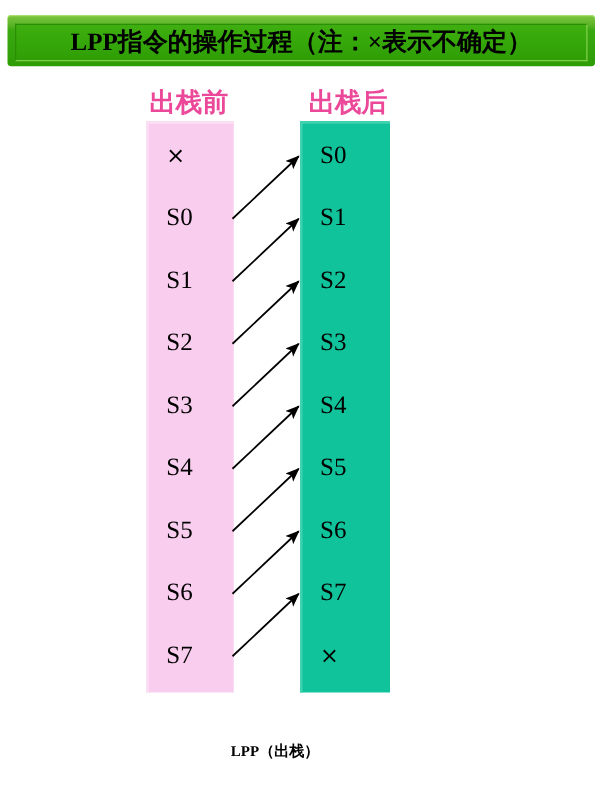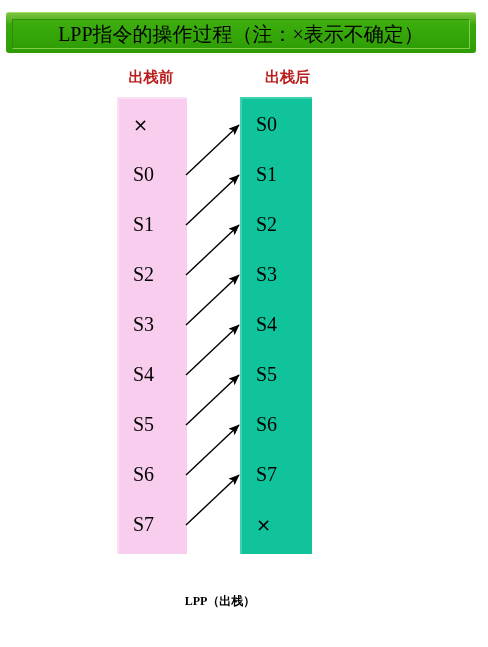--- a/index.html
+++ b/index.html
@@ -43,33 +43,33 @@
     border-top: 1px solid #2a8f05;
     border-left: 1px solid #2a8f05;
     border-right: 1px solid #7fcf4a;
     border-bottom: 1px solid #7fcf4a;
     display: flex;
     align-items: center;
     justify-content: center;
   }
   #title-banner .title-text {
     font-size: 20px;
-    font-weight: normal;
+    font-weight: bold;
     color: #000000;
     letter-spacing: 0px;
     white-space: nowrap;
     line-height: 1;
   }
 
   
   .col-header {
     position: absolute;
-    font-size: 15px;
+    font-size: 21px;
     font-weight: bold;
-    color: #b91c1c;
+    color: #ec4899;
     white-space: nowrap;
   }
   #header-before { left: 117px; top: 68px; width: 68px; text-align: center; }
   #header-after  { left: 240px; top: 68px; width: 70px; text-align: right; }
 
   
   .stack-col {
     position: absolute;
     top: 97px;
     height: 455px;

